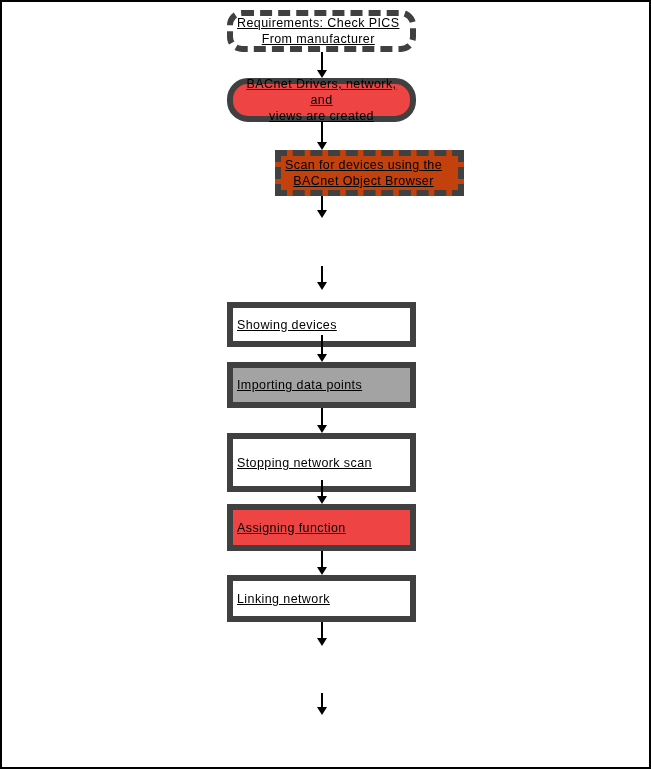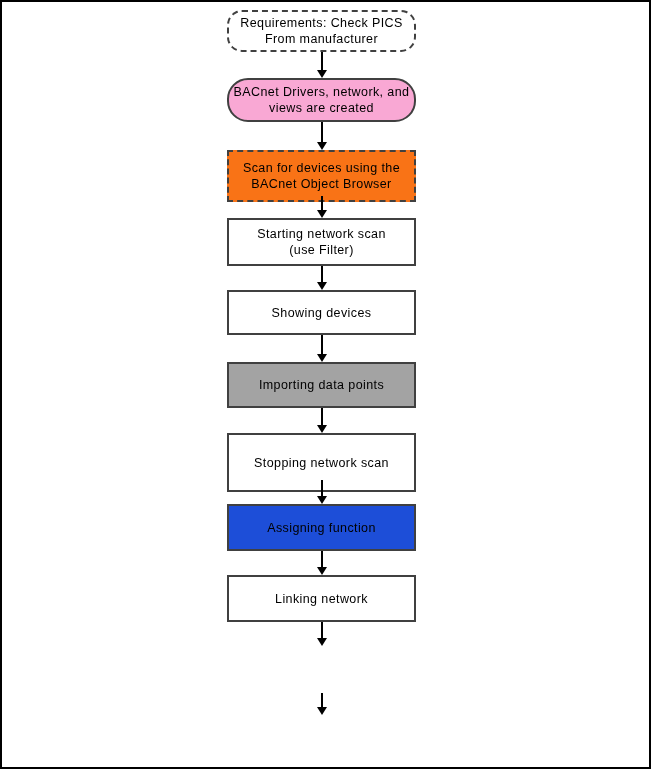--- a/index.html
+++ b/index.html
@@ -11,26 +11,26 @@
     border: 2px solid #000000;
     background: #ffffff;
     font-family: "Liberation Sans", "DejaVu Sans", sans-serif;
     overflow: hidden;
   }
   .node {
     position: absolute;
     left: 225px;
     width: 189px;
     box-sizing: border-box;
-    border: 2px solid #404040;
+    border: 6px solid #404040;
     background: #ffffff;
     display: flex;
     align-items: center;
-    justify-content: center;
     text-align: center;
+    text-decoration: underline;
   }
   .node .label {
     white-space: pre-line;
     font-size: 12.5px;
     line-height: 16px;
     letter-spacing: 0.4px;
     color: #000000;
     padding: 2px 4px;
   }
   .node.dashed { border-style: dashed; }
@@ -65,51 +65,47 @@
   <div class="node dashed rounded-lg" style="top: 8px; height: 42px; background: rgb(255, 255, 255);">
     <span class="label">Requirements: Check PICS
 From manufacturer</span>
   </div>
 
   <div class="arrow" style="top:50px;height:26px">
     <div class="shaft"></div>
     <div class="head"></div>
   </div>
 
-  <div class="node stadium" style="top: 76px; height: 44px; background: #f9a8d4;">
+  <div class="node stadium" style="top: 76px; height: 44px; background: #ef4444;">
     <span class="label">BACnet Drivers, network, and
 views are created</span>
   </div>
 
   <div class="arrow" style="top:120px;height:28px">
     <div class="shaft"></div>
     <div class="head"></div>
   </div>
 
-  <div class="node dashed" style="top: 148px; height: 52px; background: #f97316;">
+  <div class="node dashed" style="top: 148px; height: 46px; background: #c2410c; margin-left: 48px;">
     <span class="label">Scan for devices using the
 BACnet Object Browser</span>
   </div>
 
   <div class="arrow" style="top:194px;height:22px">
     <div class="shaft"></div>
     <div class="head"></div>
   </div>
 
-  <div class="node" style="top: 216px; height: 48px; background: rgb(255, 255, 255);">
-    <span class="label">Starting network scan
-(use Filter)</span>
-  </div>
 
   <div class="arrow" style="top:264px;height:24px">
     <div class="shaft"></div>
     <div class="head"></div>
   </div>
 
-  <div class="node" style="top: 288px; height: 45px; background: rgb(255, 255, 255);">
+  <div class="node" style="top: 300px; height: 45px; background: rgb(255, 255, 255);">
     <span class="label">Showing devices</span>
   </div>
 
   <div class="arrow" style="top:333px;height:27px">
     <div class="shaft"></div>
     <div class="head"></div>
   </div>
 
   <div class="node" style="top: 360px; height: 46px; background: #a3a3a3;">
     <span class="label">Importing data points</span>
@@ -122,21 +118,21 @@
 
   <div class="node" style="top: 431px; height: 59px; background: rgb(255, 255, 255);">
     <span class="label">Stopping network scan</span>
   </div>
 
   <div class="arrow" style="top:478px;height:24px">
     <div class="shaft"></div>
     <div class="head"></div>
   </div>
 
-  <div class="node" style="top: 502px; height: 47px; background: #1d4ed8;">
+  <div class="node" style="top: 502px; height: 47px; background: #ef4444;">
     <span class="label">Assigning function</span>
   </div>
 
   <div class="arrow" style="top:549px;height:24px">
     <div class="shaft"></div>
     <div class="head"></div>
   </div>
 
   <div class="node" style="top: 573px; height: 47px; background: rgb(255, 255, 255);">
     <span class="label">Linking network</span>

